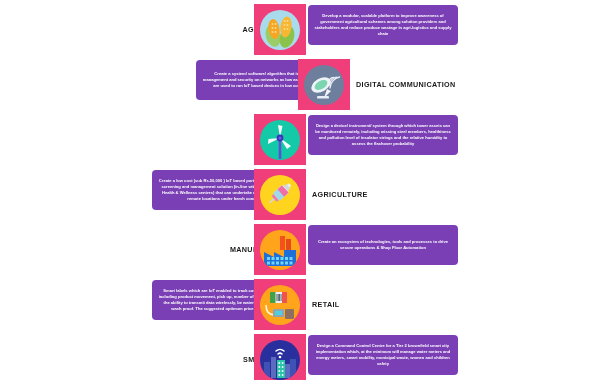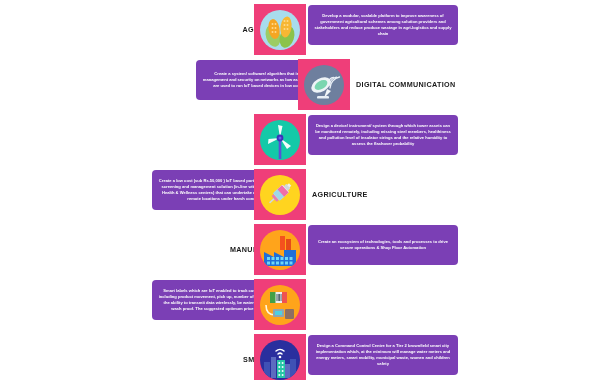--- a/index.html
+++ b/index.html
@@ -173,20 +173,21 @@
       <rect x="16" y="31.5" width="3" height="3"></rect>
               <rect x="20.5" y="31.5" width="3" height="3"></rect>
       <rect x="25" y="31.5" width="3" height="3"></rect>
               <rect x="29.5" y="31.5" width="3" height="3"></rect>
     </g>
   </svg>
         </div>
       </div>
     </div>
     <div class="row" style="top: 277px;">
+      <div class="cat-label right">RETAIL</div>
       <div class="card left">Smart labels which are IoT enabled to track customer experience, including product movement, pick up, number of times. It should have the ability to transmit data wirelessly, be waterproof and machine wash proof. The suggested optimum price is 10 for Rs 1/-</div>
       <div class="icon-tile">
         <div class="icon-circle" style="background: rgb(255, 164, 27);">
           <svg class="art" viewBox="0 0 40 40" xmlns="http://www.w3.org/2000/svg">
     <path d="M6 20 q0 10 9 10" fill="none" stroke="#fff8e1" stroke-width="1.6"></path>
     <rect x="10" y="7" width="17" height="11" rx="1.6" fill="#eceff1"></rect>
     <rect x="10" y="7" width="5.5" height="11" fill="#43a047"></rect>
     <rect x="22" y="7" width="5" height="11" fill="#ef5350"></rect>
     <g fill="#455a64">
               <rect x="16.5" y="9" width="1" height="7"></rect>

